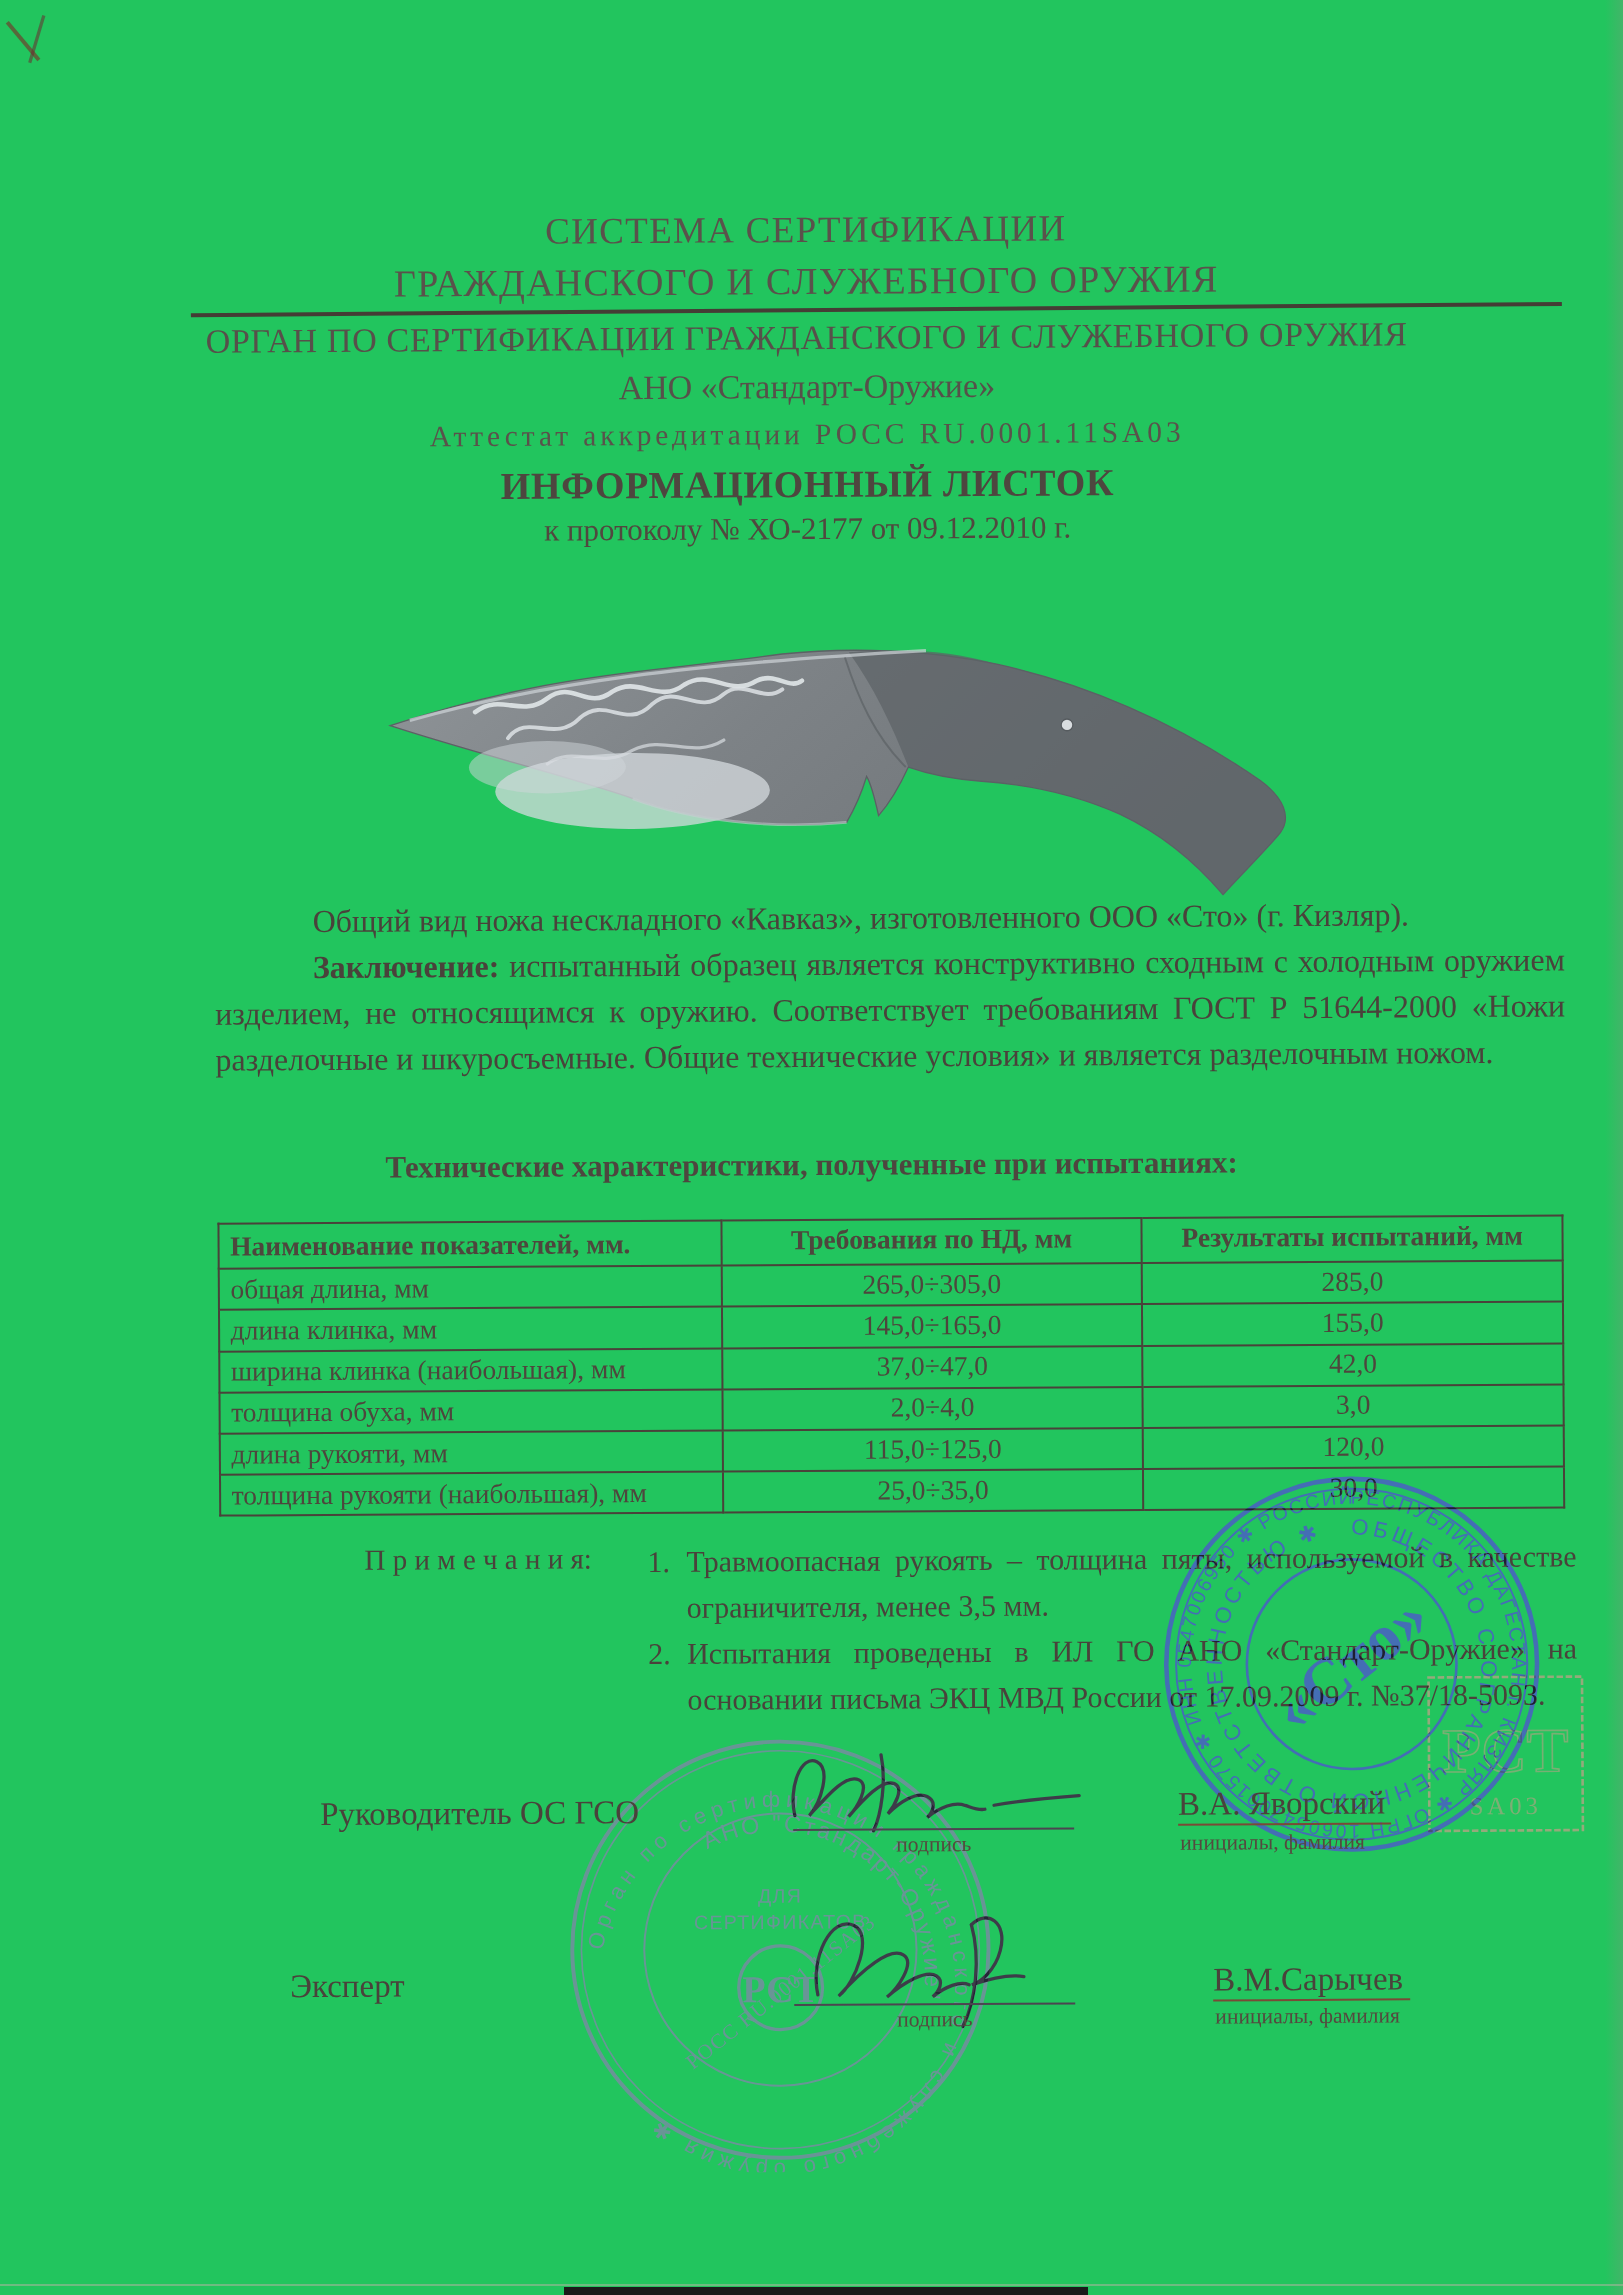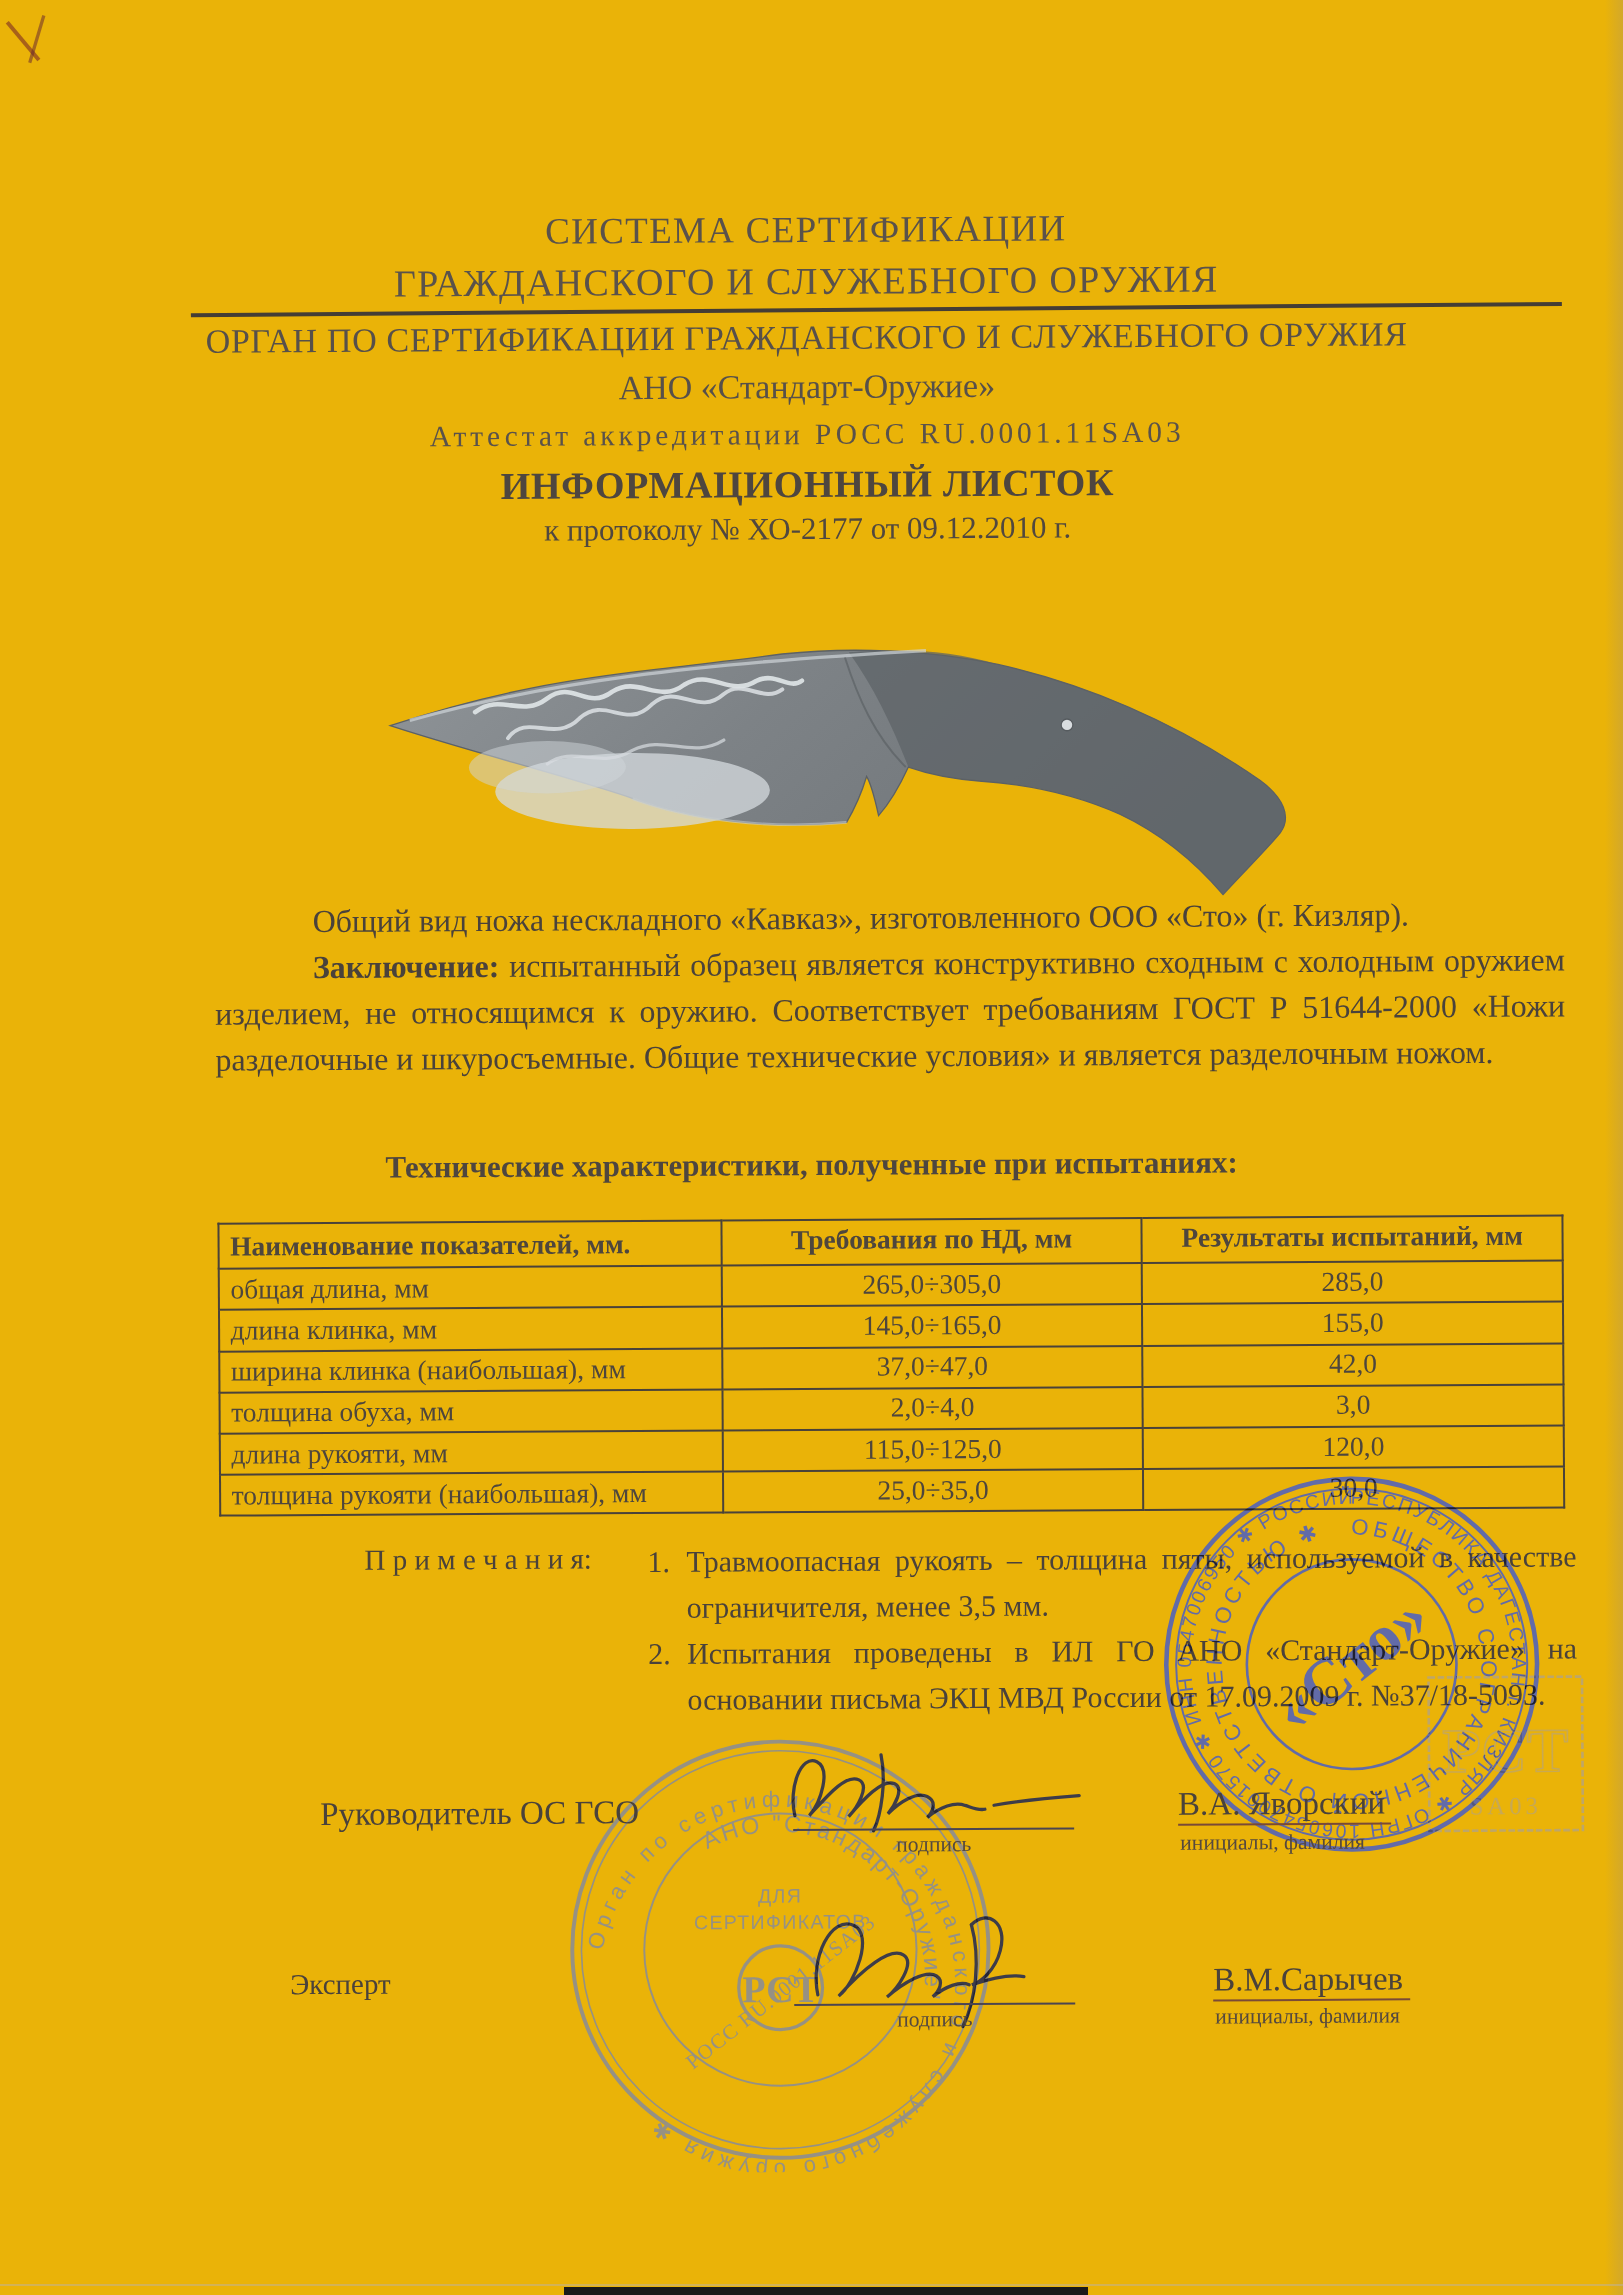--- a/index.html
+++ b/index.html
@@ -1,16 +1,16 @@
 <!DOCTYPE html>
 <html style="--ink: #4a423b; --stamp_blue: #4a5ec4; --stamp_oval: #7e88a6; --stamp_square: #b3a282; --signature_ink: #3d3c49; --table_border: #4a423a;font-size:10.5px"><head>
 <meta charset="utf-8">
 <style>
   html,body{margin:0;padding:0;background:#6e6e6e}
-  .page{position:relative;width:1623px;height:2295px;margin:0 auto;background:#eab308;
+  .page{position:relative;width:1623px;height:2295px;margin:0 auto;background:#22c55e;
         overflow:hidden;font-family:"Liberation Serif","DejaVu Serif",serif;color:#4a423b}
   .doc{position:absolute;inset:0;transform:rotate(-0.35deg)}
   .edge-shade{position:absolute;right:0;top:0;width:18.3px;height:100%;
         background:linear-gradient(to left,rgba(150,140,132,.28),rgba(150,140,132,0));pointer-events:none}
   .c{position:absolute;left:0;width:100%;text-align:center;white-space:nowrap}
   .h1{top:208px;font-size:37px;letter-spacing:1.3px;color:#5a524b}
   .h2{top:259px;font-size:38px;letter-spacing:1.3px;color:#5a524b}
   .rule{position:absolute;left:196px;top:308px;width:1371px;height:3.9px;background:#453d35;transform:rotate(-0.12deg)}
   .h3{top:319px;font-size:34px;letter-spacing:0.7px;color:#57504a}
   .h4{top:368px;font-size:34px;color:#57504a}
@@ -27,21 +27,21 @@
   .tbl th,.tbl td{border:2.6px solid var(--table_border,#4a423a);padding:2.6px 10.5px;height:34px}
   .tbl th{font-weight:bold;height:38px}
   .tbl th:first-child,.tbl td:first-child{text-align:left}
   .tbl th:nth-child(n+2),.tbl td:nth-child(n+2){text-align:center;vertical-align:top}
   .notes-label{position:absolute;left:362px;top:1541px;font-size:29px;white-space:nowrap}
   .notes{position:absolute;left:645px;top:1538px;width:929px;font-size:30px;line-height:46px}
   .note-item{display:flex}
   .note-num{flex:none;width:39px}
   .note-text{text-align:justify}
   .sig-role1{position:absolute;left:316px;top:1793px;font-size:33px;white-space:nowrap}
-  .sig-role2{position:absolute;left:285px;top:1965px;font-size:29px;white-space:nowrap}
+  .sig-role2{position:absolute;left:285px;top:1965px;font-size:33px;white-space:nowrap}
   .sig-line{position:absolute;width:281px;border-top:2px solid #4c4550}
   .sl1{left:789px;top:1829px}
   .sl2{left:789px;top:2004px}
   .sig-cap{position:absolute;width:281px;text-align:center;font-size:21.6px;color:#55493f}
   .sc1{left:789px;top:1833px}
   .sc2{left:789px;top:2008px}
   .sig-name{position:absolute;font-size:33px;white-space:nowrap;padding:0 6.5px 1.3px 0;border-bottom:2.6px solid #7a4a36}
   .n1{left:1174px;top:1788px}
   .n2{left:1208px;top:1964px}
   .name-cap{position:absolute;font-size:21.6px;color:#55493f;white-space:nowrap}

